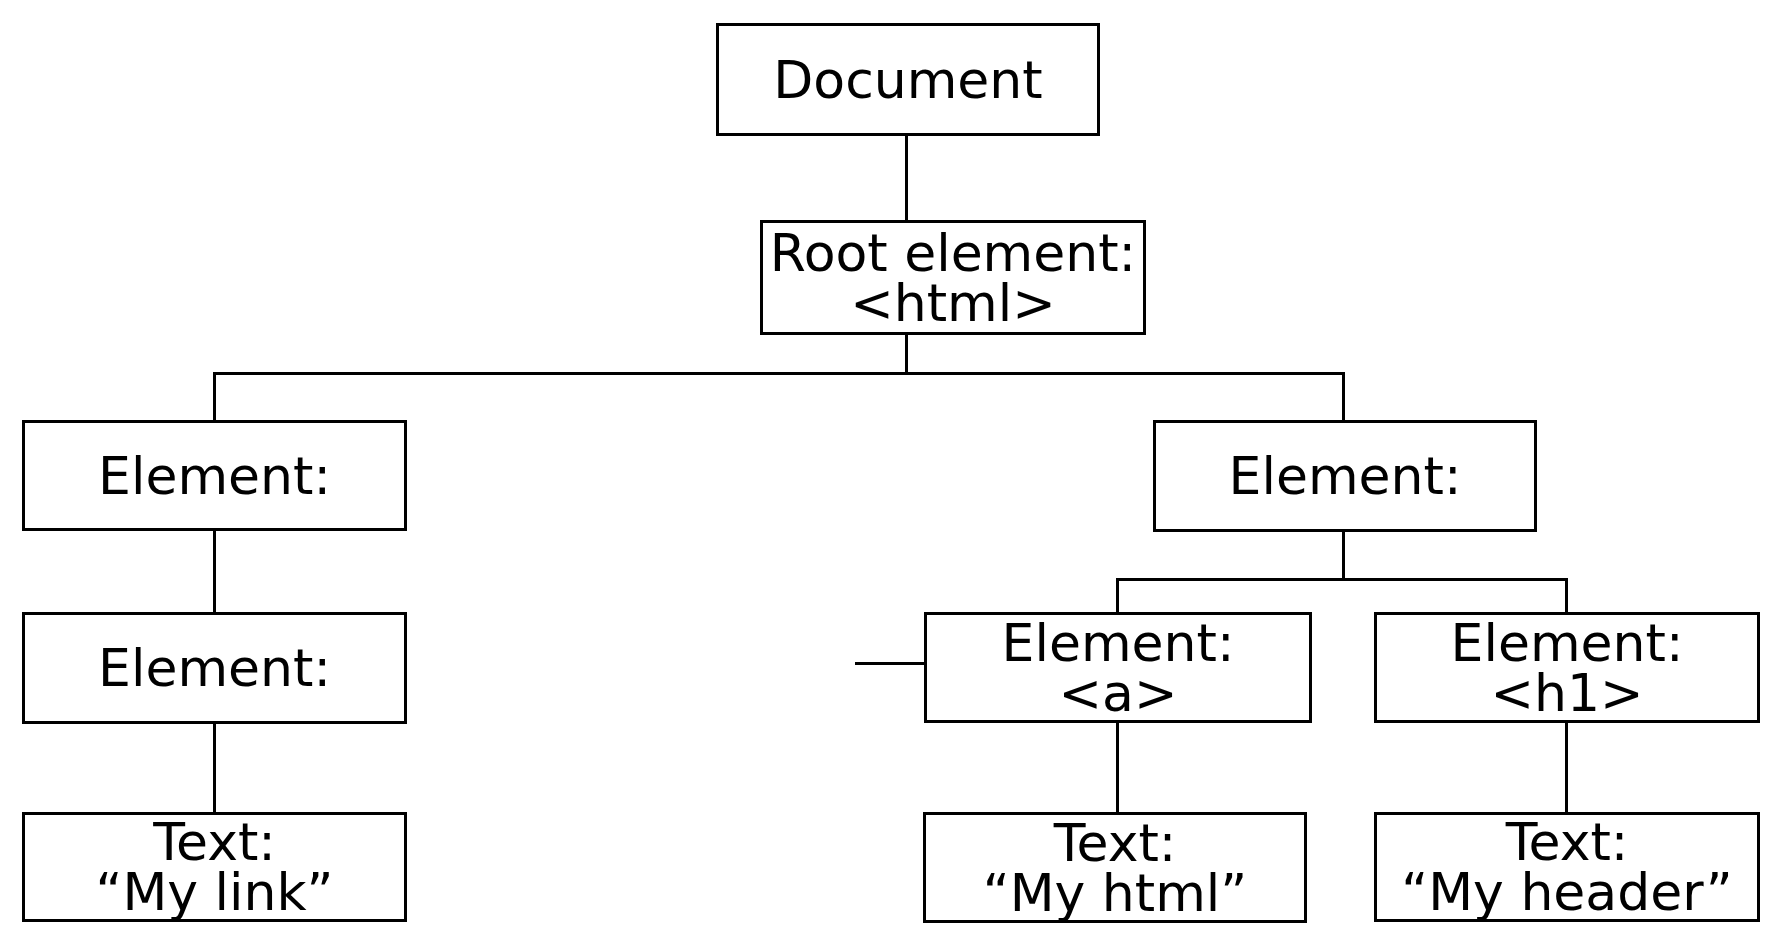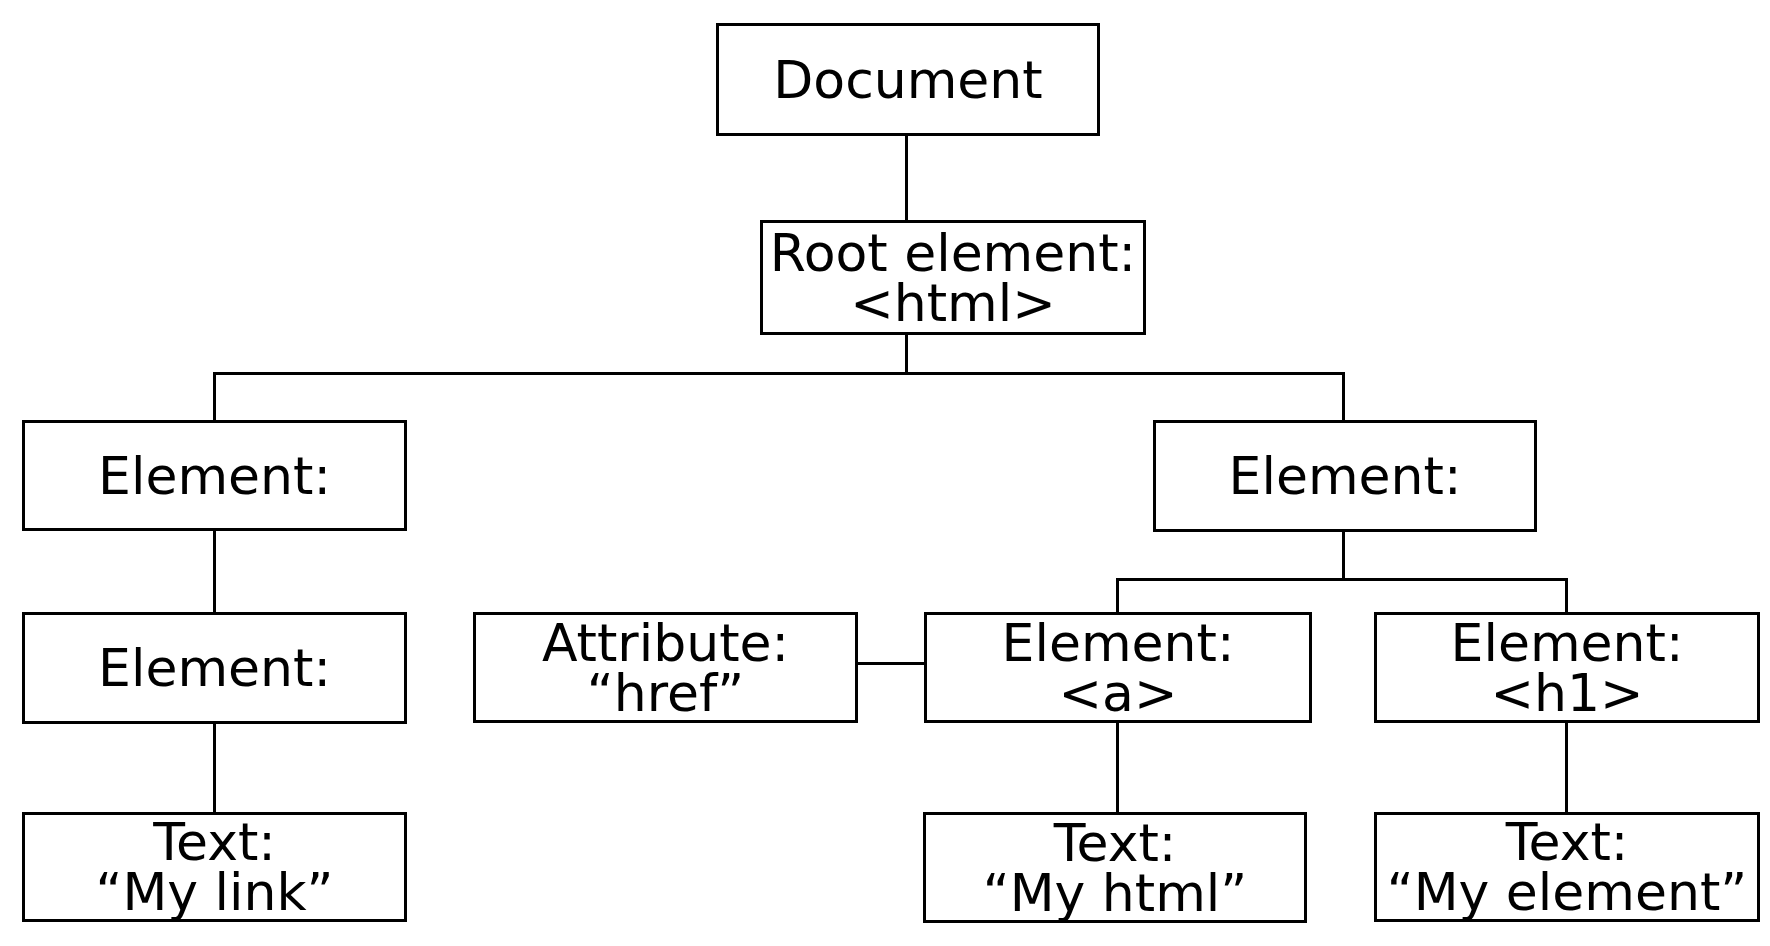--- a/index.html
+++ b/index.html
@@ -99,24 +99,20 @@
   </div>
 
   <div class="node n-body">
     <div>Element:</div>
   </div>
 
   <div class="node n-title">
     <div>Element:</div>
   </div>
 
-  <div class="node n-attr">
-    <div>Attribute:</div>
-    <div>“href”</div>
-  </div>
 
   <div class="node n-a">
     <div>Element:</div>
     <div>&lt;a&gt;</div>
   </div>
 
   <div class="node n-h1">
     <div>Element:</div>
     <div>&lt;h1&gt;</div>
   </div>
@@ -126,16 +122,16 @@
     <div>“My link”</div>
   </div>
 
   <div class="node n-text-link">
     <div>Text:</div>
     <div>“My html”</div>
   </div>
 
   <div class="node n-text-header">
     <div>Text:</div>
-    <div>“My element”</div>
+    <div>“My header”</div>
   </div>
 
 </div>
 
 </body></html>

